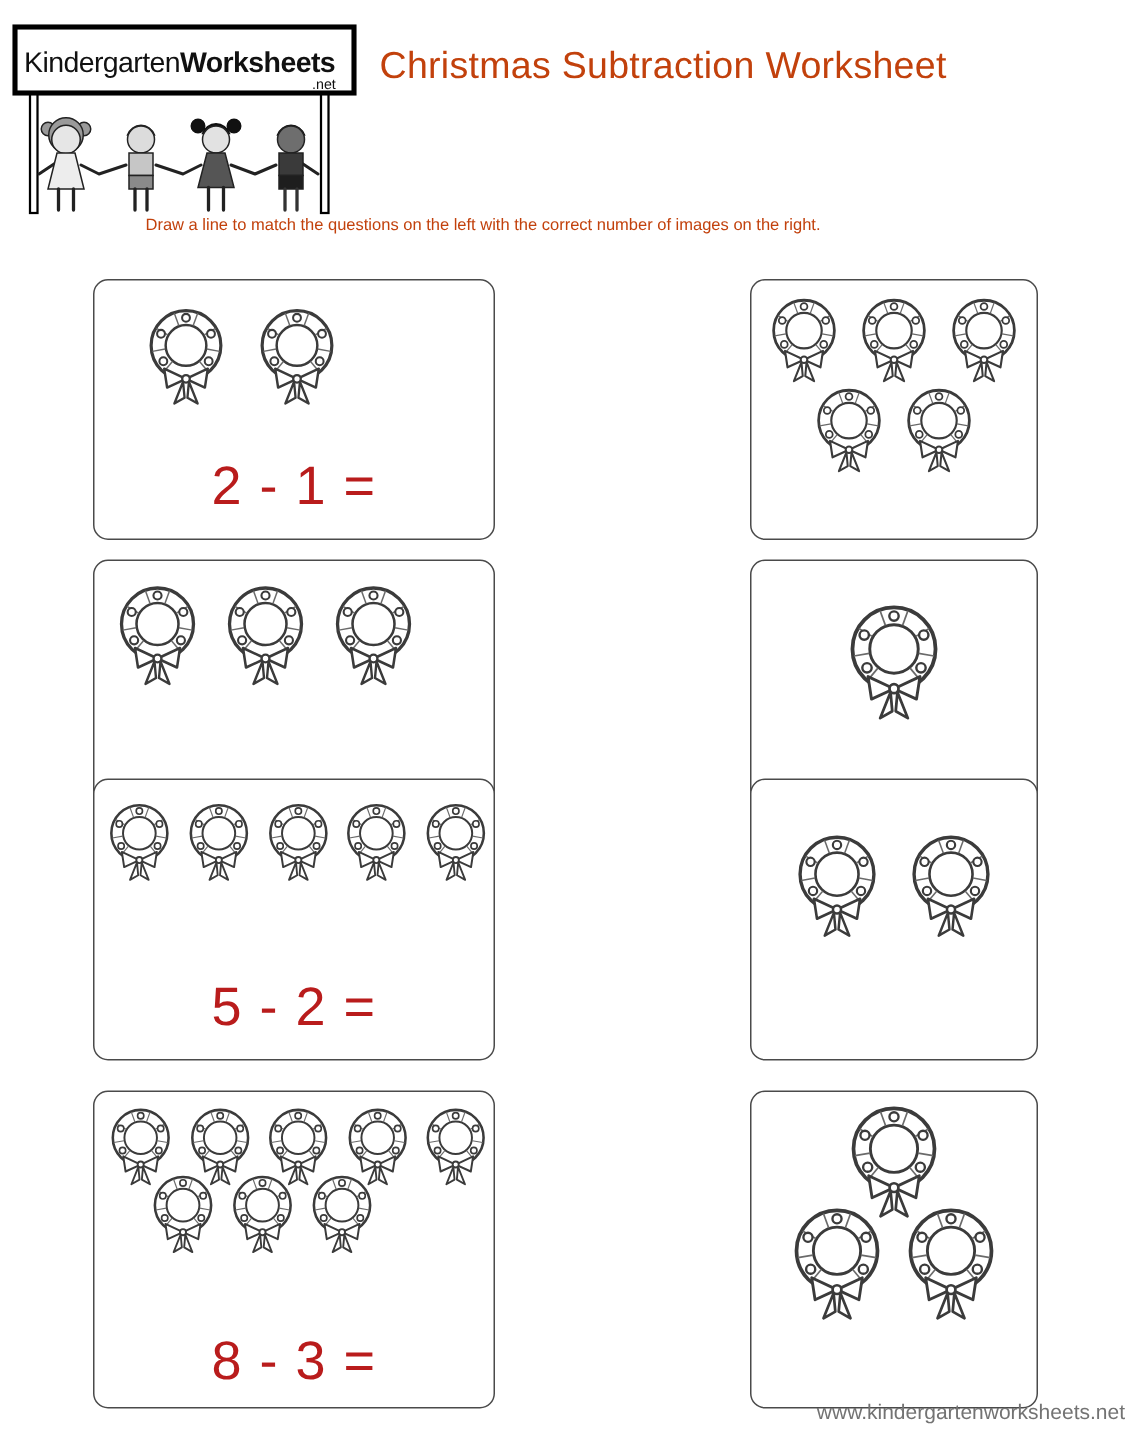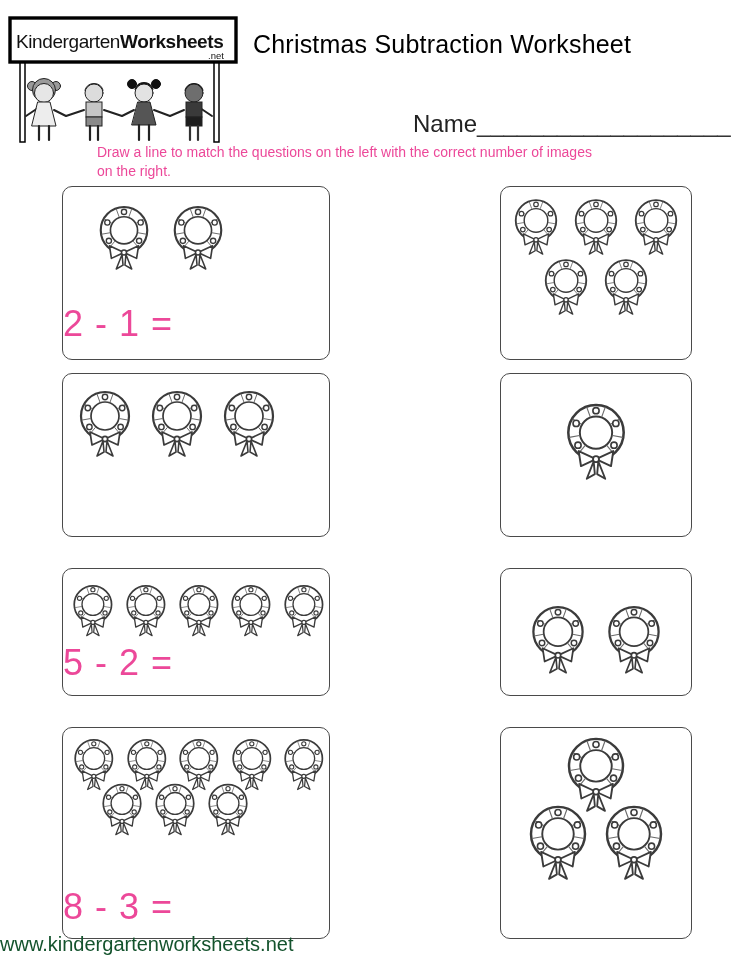--- a/index.html
+++ b/index.html
@@ -1,46 +1,46 @@
 <!DOCTYPE html>
 <html><head>
 <meta charset="utf-8">
 <style>
   *{box-sizing:border-box;margin:0;padding:0}
   html,body{width:750px;height:970px;background:#fff;font-family:"Liberation Sans",sans-serif;color:#111}
   .sheet{position:relative;width:750px;height:970px;background:#fff;overflow:hidden}
   .logo-svg{position:absolute;left:8px;top:16px}
-  .title{position:absolute;left:253px;top:30px;font-size:25px;font-weight:400;color:#000000;letter-spacing:.2px;white-space:nowrap}
+  .title{position:absolute;left:253px;top:30px;font-size:25px;font-weight:400;color:#c2410c;letter-spacing:.2px;white-space:nowrap}
   .name-row{position:absolute;left:413px;top:110px;font-size:24px;color:#222;white-space:nowrap}
   .name-line{color:#333}
-  .instructions{position:absolute;left:97px;top:143px;width:505px;font-size:14px;line-height:1.33;color:#ec4899}
+  .instructions{position:absolute;left:97px;top:143px;width:505px;font-size:11px;line-height:1.33;color:#c2410c}
   .box{position:absolute;border:1.6px solid #4a4a4a;border-radius:10px;background:#fff;display:flex;flex-direction:column}
   .pcol{left:62px;width:268px}
   .acol{left:500px;width:192px}
   .r0{top:186px;height:174px}
   .r1{top:373px;height:164px}
-  .r2{top:568px;height:128px}
+  .r2{top:519px;height:188px}
   .r3{top:727px;height:212px}
   .wreaths{display:flex;flex-direction:column;flex:1 1 auto}
   .wreath-row{display:flex;align-items:flex-start}
   .acol .wreath-row{justify-content:center}
-  .expression{text-align:left;font-size:36px;color:#ec4899;padding-bottom:14px;margin-top:auto;font-weight:400;letter-spacing:1px}
+  .expression{text-align:center;font-size:36px;color:#b91c1c;padding-bottom:14px;margin-top:auto;font-weight:400;letter-spacing:1px}
   .p0 .wreaths{padding:14px 0 0 30px}.p0 .wreath-row{column-gap:12px}
   .p1 .wreaths{padding:12px 0 0 10px}.p1 .wreath-row{column-gap:8px}
   .p2 .wreaths{padding:12px 0 0 5px}.p2 .wreath-row{column-gap:3px}
   .p3 .wreaths{padding:7px 0 0 6px}.p3 .wreath-row{column-gap:3px}
   .p3 .wreath-row.overlap{margin:-16px 0 0 28px}
   .p3 .expression{padding-bottom:10px}
   .a0 .wreaths{padding-top:8px}.a0 .wreath-row{column-gap:6px}
   .a0 .wreath-row.overlap{margin-top:-6px}
   .a1 .wreaths{padding-top:24px}
   .a2 .wreaths{padding-top:32px}.a2 .wreath-row{column-gap:10px}
   .a3 .wreaths{padding-top:4px}.a3 .wreath-row{column-gap:4px}
   .a3 .wreath-row.overlap{margin-top:-20px}
-  .footer{position:absolute;left:0;top:933px;width:100%;text-align:left;font-size:20px;color:#14532d}
+  .footer{position:absolute;left:0;top:933px;width:100%;text-align:right;font-size:14px;color:#737373}
 </style>
 </head>
 <body>
 
 <div class="sheet">
 
   <svg class="logo-svg" width="235" height="148" viewBox="0 0 235 148">
 
     <rect x="12" y="44" width="5" height="82" fill="#fff" stroke="#000" stroke-width="1.5"></rect>
     <rect x="206" y="44" width="5" height="82" fill="#fff" stroke="#000" stroke-width="1.5"></rect>
@@ -76,21 +76,20 @@
       <path d="M177 74 A9.5 9.5 0 0 1 195 74 Z" fill="#111" stroke="#111"></path>
       <circle cx="186" cy="77" r="9" fill="#6e6e6e" stroke="#222"></circle>
       <rect x="178" y="86" width="16" height="15" fill="#3a3a3a" stroke="#222"></rect>
       <rect x="178" y="101" width="16" height="9" fill="#1e1e1e" stroke="#222"></rect>
       <path d="M182 110 L182 124 M190 110 L190 124" stroke="#333" stroke-width="2.2" fill="none"></path>
     </g>
   </svg>
 
   <div class="title">Christmas Subtraction Worksheet</div>
 
-  <div class="name-row"><span>Name</span><span class="name-line">___________________</span></div>
 
   <div class="instructions">Draw a line to match the questions on the left with the correct number of images on the right.</div>
 
   <div class="box pcol r0 p0">
     <div class="wreaths">
         <div class="wreath-row">
           <svg width="62" height="76" viewBox="0 0 64 78">
             <circle cx="32" cy="30" r="24" fill="#fff" stroke="#3b3b3b" stroke-width="2.2"></circle>
             <circle cx="32" cy="30" r="14" fill="#fff" stroke="#3b3b3b" stroke-width="1.7"></circle>
             <line x1="36.96" y1="16.37" x2="40.04" y2="7.91" stroke="#6a6a6a" stroke-width="1"></line>

